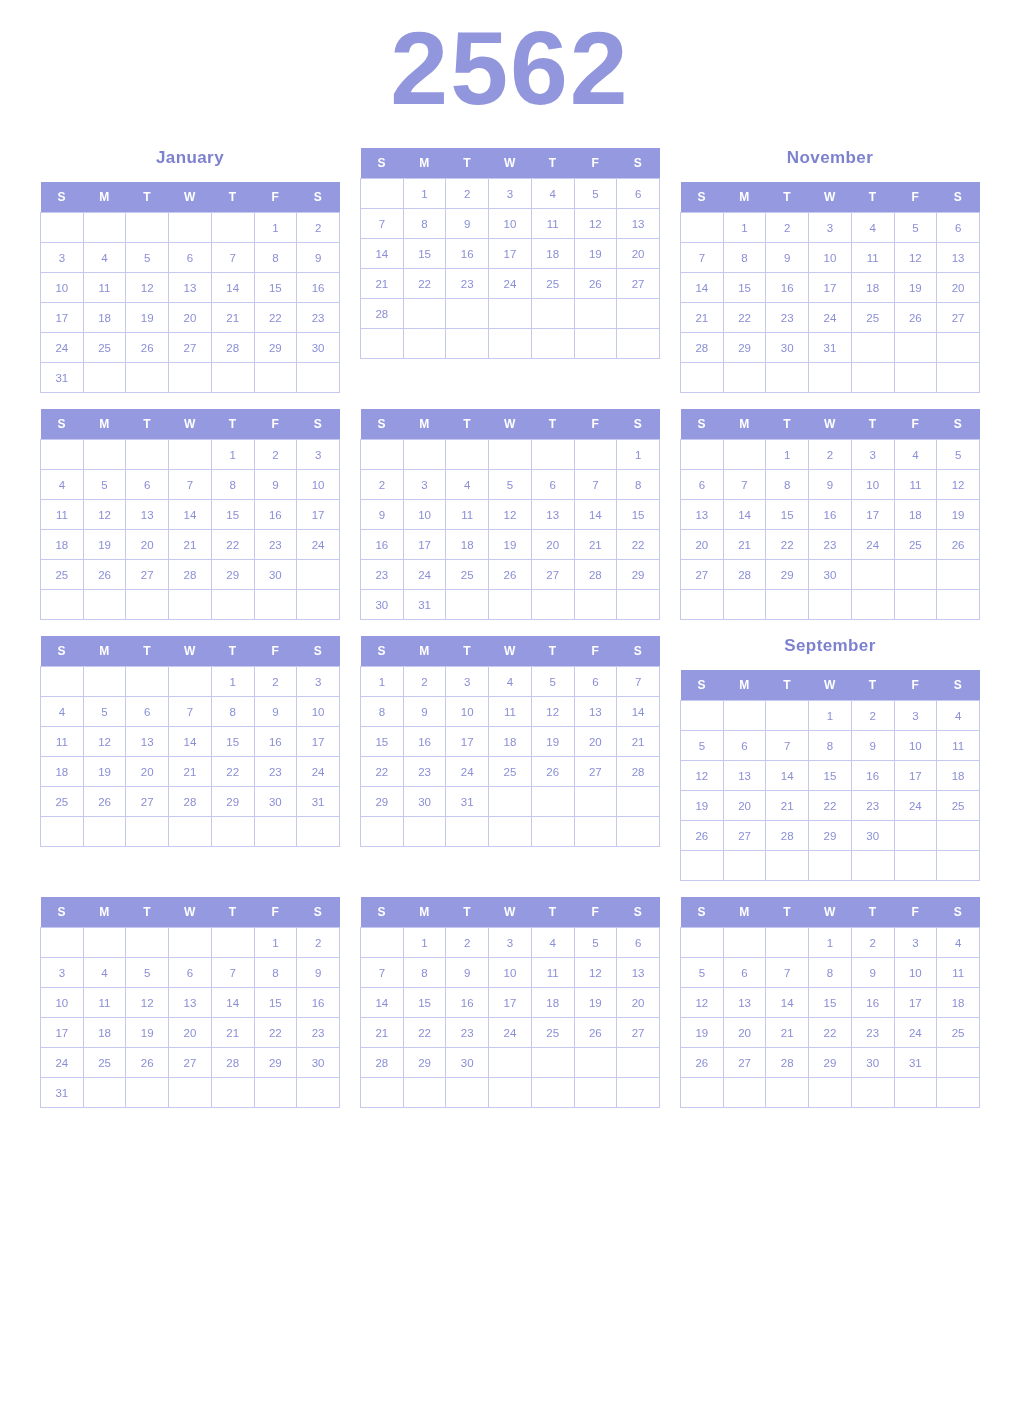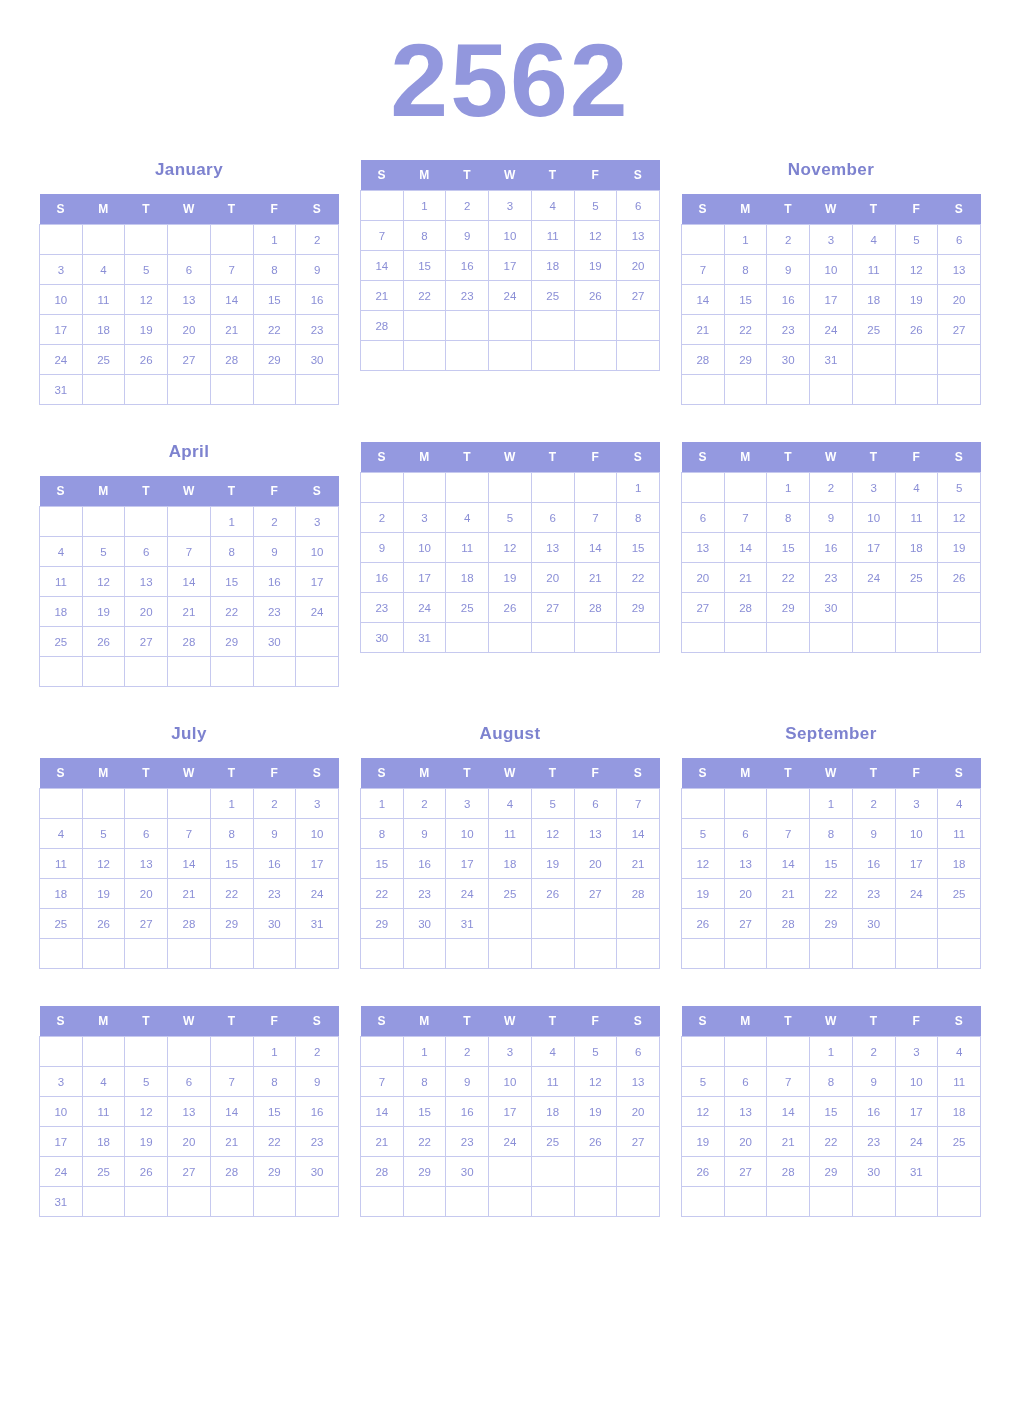--- a/index.html
+++ b/index.html
@@ -15,32 +15,31 @@
     position: relative;
     overflow: hidden;
   }
   .year-title {
     text-align: center;
     font-size: 104px;
     font-weight: bold;
     color: #9297dd;
     letter-spacing: 2px;
     line-height: 1;
-    padding-top: 28px;
+    padding-top: 16px;
     padding-bottom: 6px;
     user-select: none;
   }
   .calendar-grid {
     display: grid;
     grid-template-columns: repeat(3, 300px);
     justify-content: center;
     column-gap: 20px;
     row-gap: 0px;
     padding-top: 22px;
-    gap: 21px;
   }
   .month {
     width: 300px;
     margin-bottom: 16px;
   }
   .month-name {
     text-align: center;
     font-size: 17px;
     font-weight: bold;
     color: #7d82cf;
@@ -290,21 +289,20 @@
             <td class="empty"></td>
             <td class="empty"></td>
             <td class="empty"></td>
             <td class="empty"></td>
             <td class="empty"></td>
           </tr>
         </tbody>
       </table>
     </div>
     <div class="month">
-      <div class="month-name">April</div>
       <table class="month-table">
         <thead>
           <tr>
             <th>S</th>
             <th>M</th>
             <th>T</th>
             <th>W</th>
             <th>T</th>
             <th>F</th>
             <th>S</th>
@@ -504,21 +502,20 @@
             <td class="empty"></td>
             <td class="empty"></td>
             <td class="empty"></td>
             <td class="empty"></td>
             <td class="empty"></td>
           </tr>
         </tbody>
       </table>
     </div>
     <div class="month">
-      <div class="month-name">July</div>
       <table class="month-table">
         <thead>
           <tr>
             <th>S</th>
             <th>M</th>
             <th>T</th>
             <th>W</th>
             <th>T</th>
             <th>F</th>
             <th>S</th>
@@ -576,21 +573,20 @@
             <td class="empty"></td>
             <td class="empty"></td>
             <td class="empty"></td>
             <td class="empty"></td>
             <td class="empty"></td>
           </tr>
         </tbody>
       </table>
     </div>
     <div class="month">
-      <div class="month-name">August</div>
       <table class="month-table">
         <thead>
           <tr>
             <th>S</th>
             <th>M</th>
             <th>T</th>
             <th>W</th>
             <th>T</th>
             <th>F</th>
             <th>S</th>

